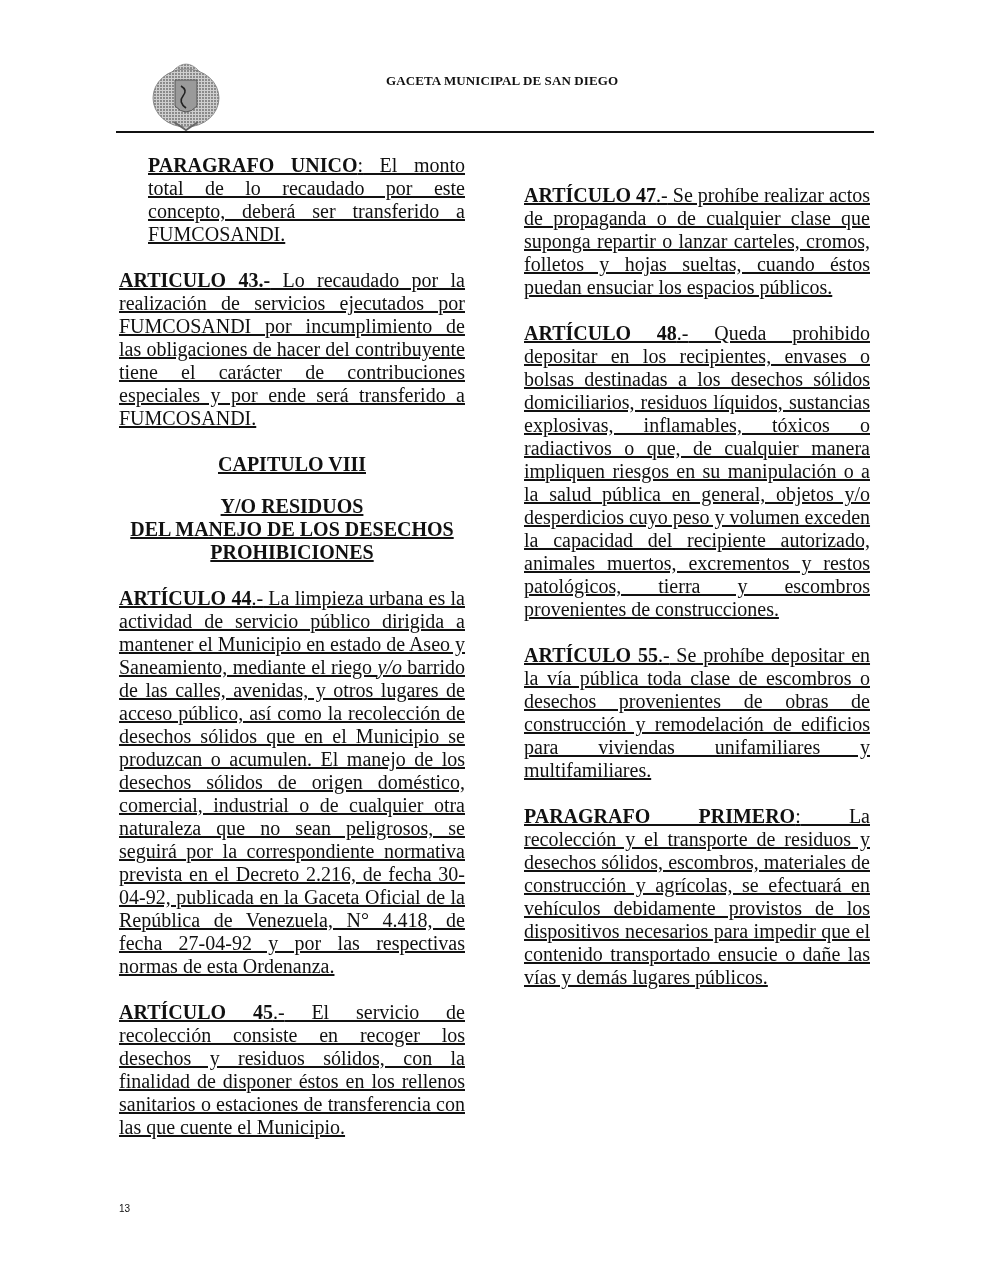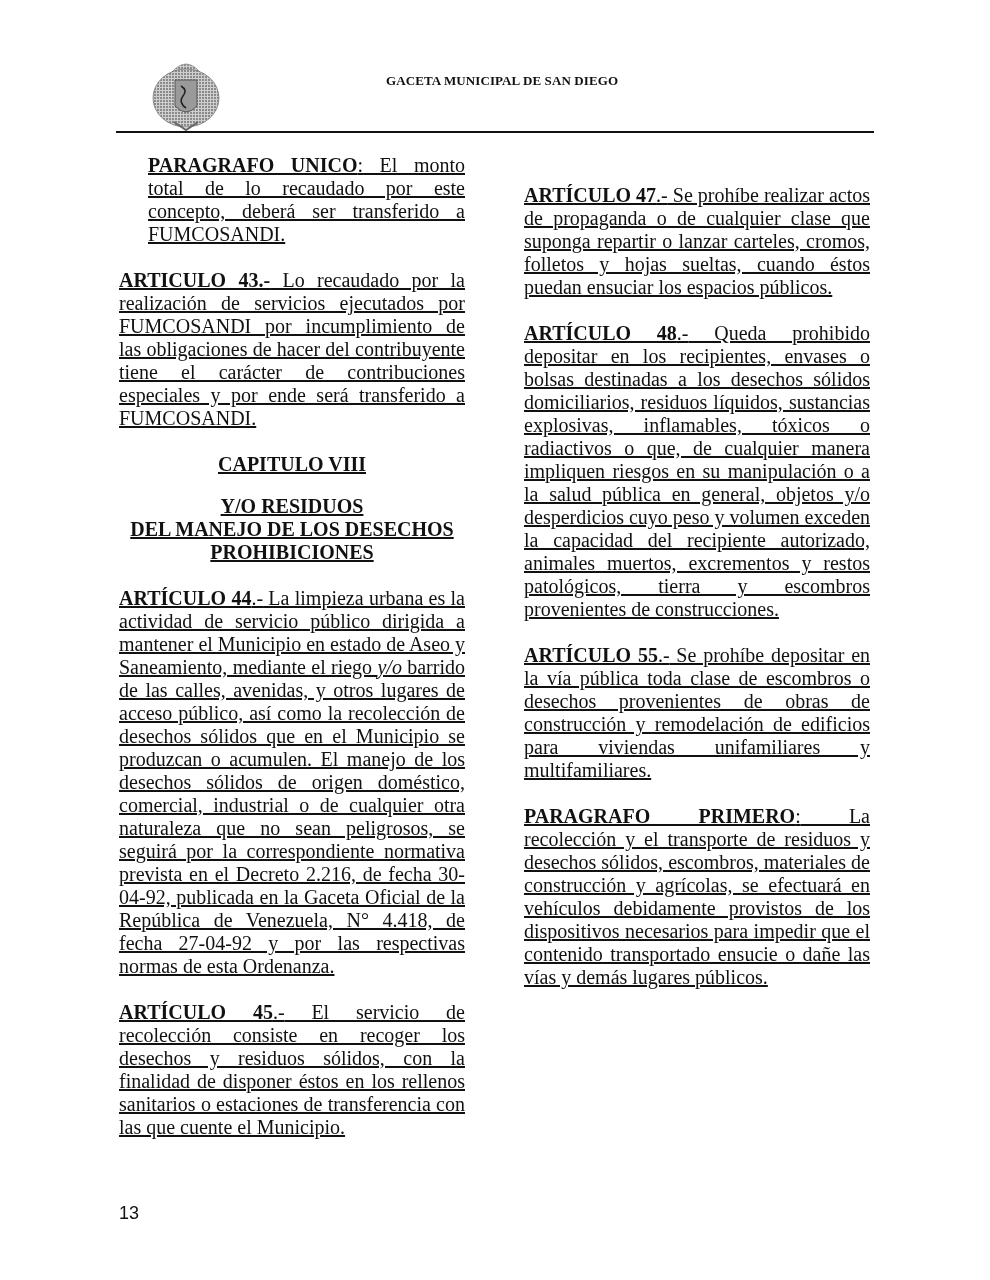--- a/index.html
+++ b/index.html
@@ -13,21 +13,21 @@
 
   .col { position: absolute; width: 346px; font-size: 20px; line-height: 23px; text-align: justify; text-decoration: underline; }
   .col-left { left: 119px; top: 154px; }
   .col-right { left: 524px; top: 184px; }
   .para { margin: 0 0 23px 0; }
   .para.indented { margin-left: 29px; }
   .para b { font-weight: bold; }
   .heading { text-align: center; font-weight: bold; margin: 0 0 19px 0; }
   .heading.chapter { }
   .heading.multi { line-height: 23px; margin-bottom: 23px; }
-  .page-number { position: absolute; left: 119px; top: 1203px; font-family: "Liberation Sans", sans-serif; font-size: 18px; }
+  .page-number { position: absolute; left: 119px; top: 1203px; font-family: "Liberation Sans", sans-serif; font-size: 10px; }
 </style>
 </head>
 <body>
 
 <div class="header">
   <svg class="emblem" viewBox="0 0 76 74">
     <defs>
       <pattern id="hatch" width="3" height="3" patternUnits="userSpaceOnUse">
         <rect width="3" height="3" fill="#cfcfcf"></rect>
         <circle cx="1" cy="1" r="0.9" fill="#6a6a6a"></circle>

